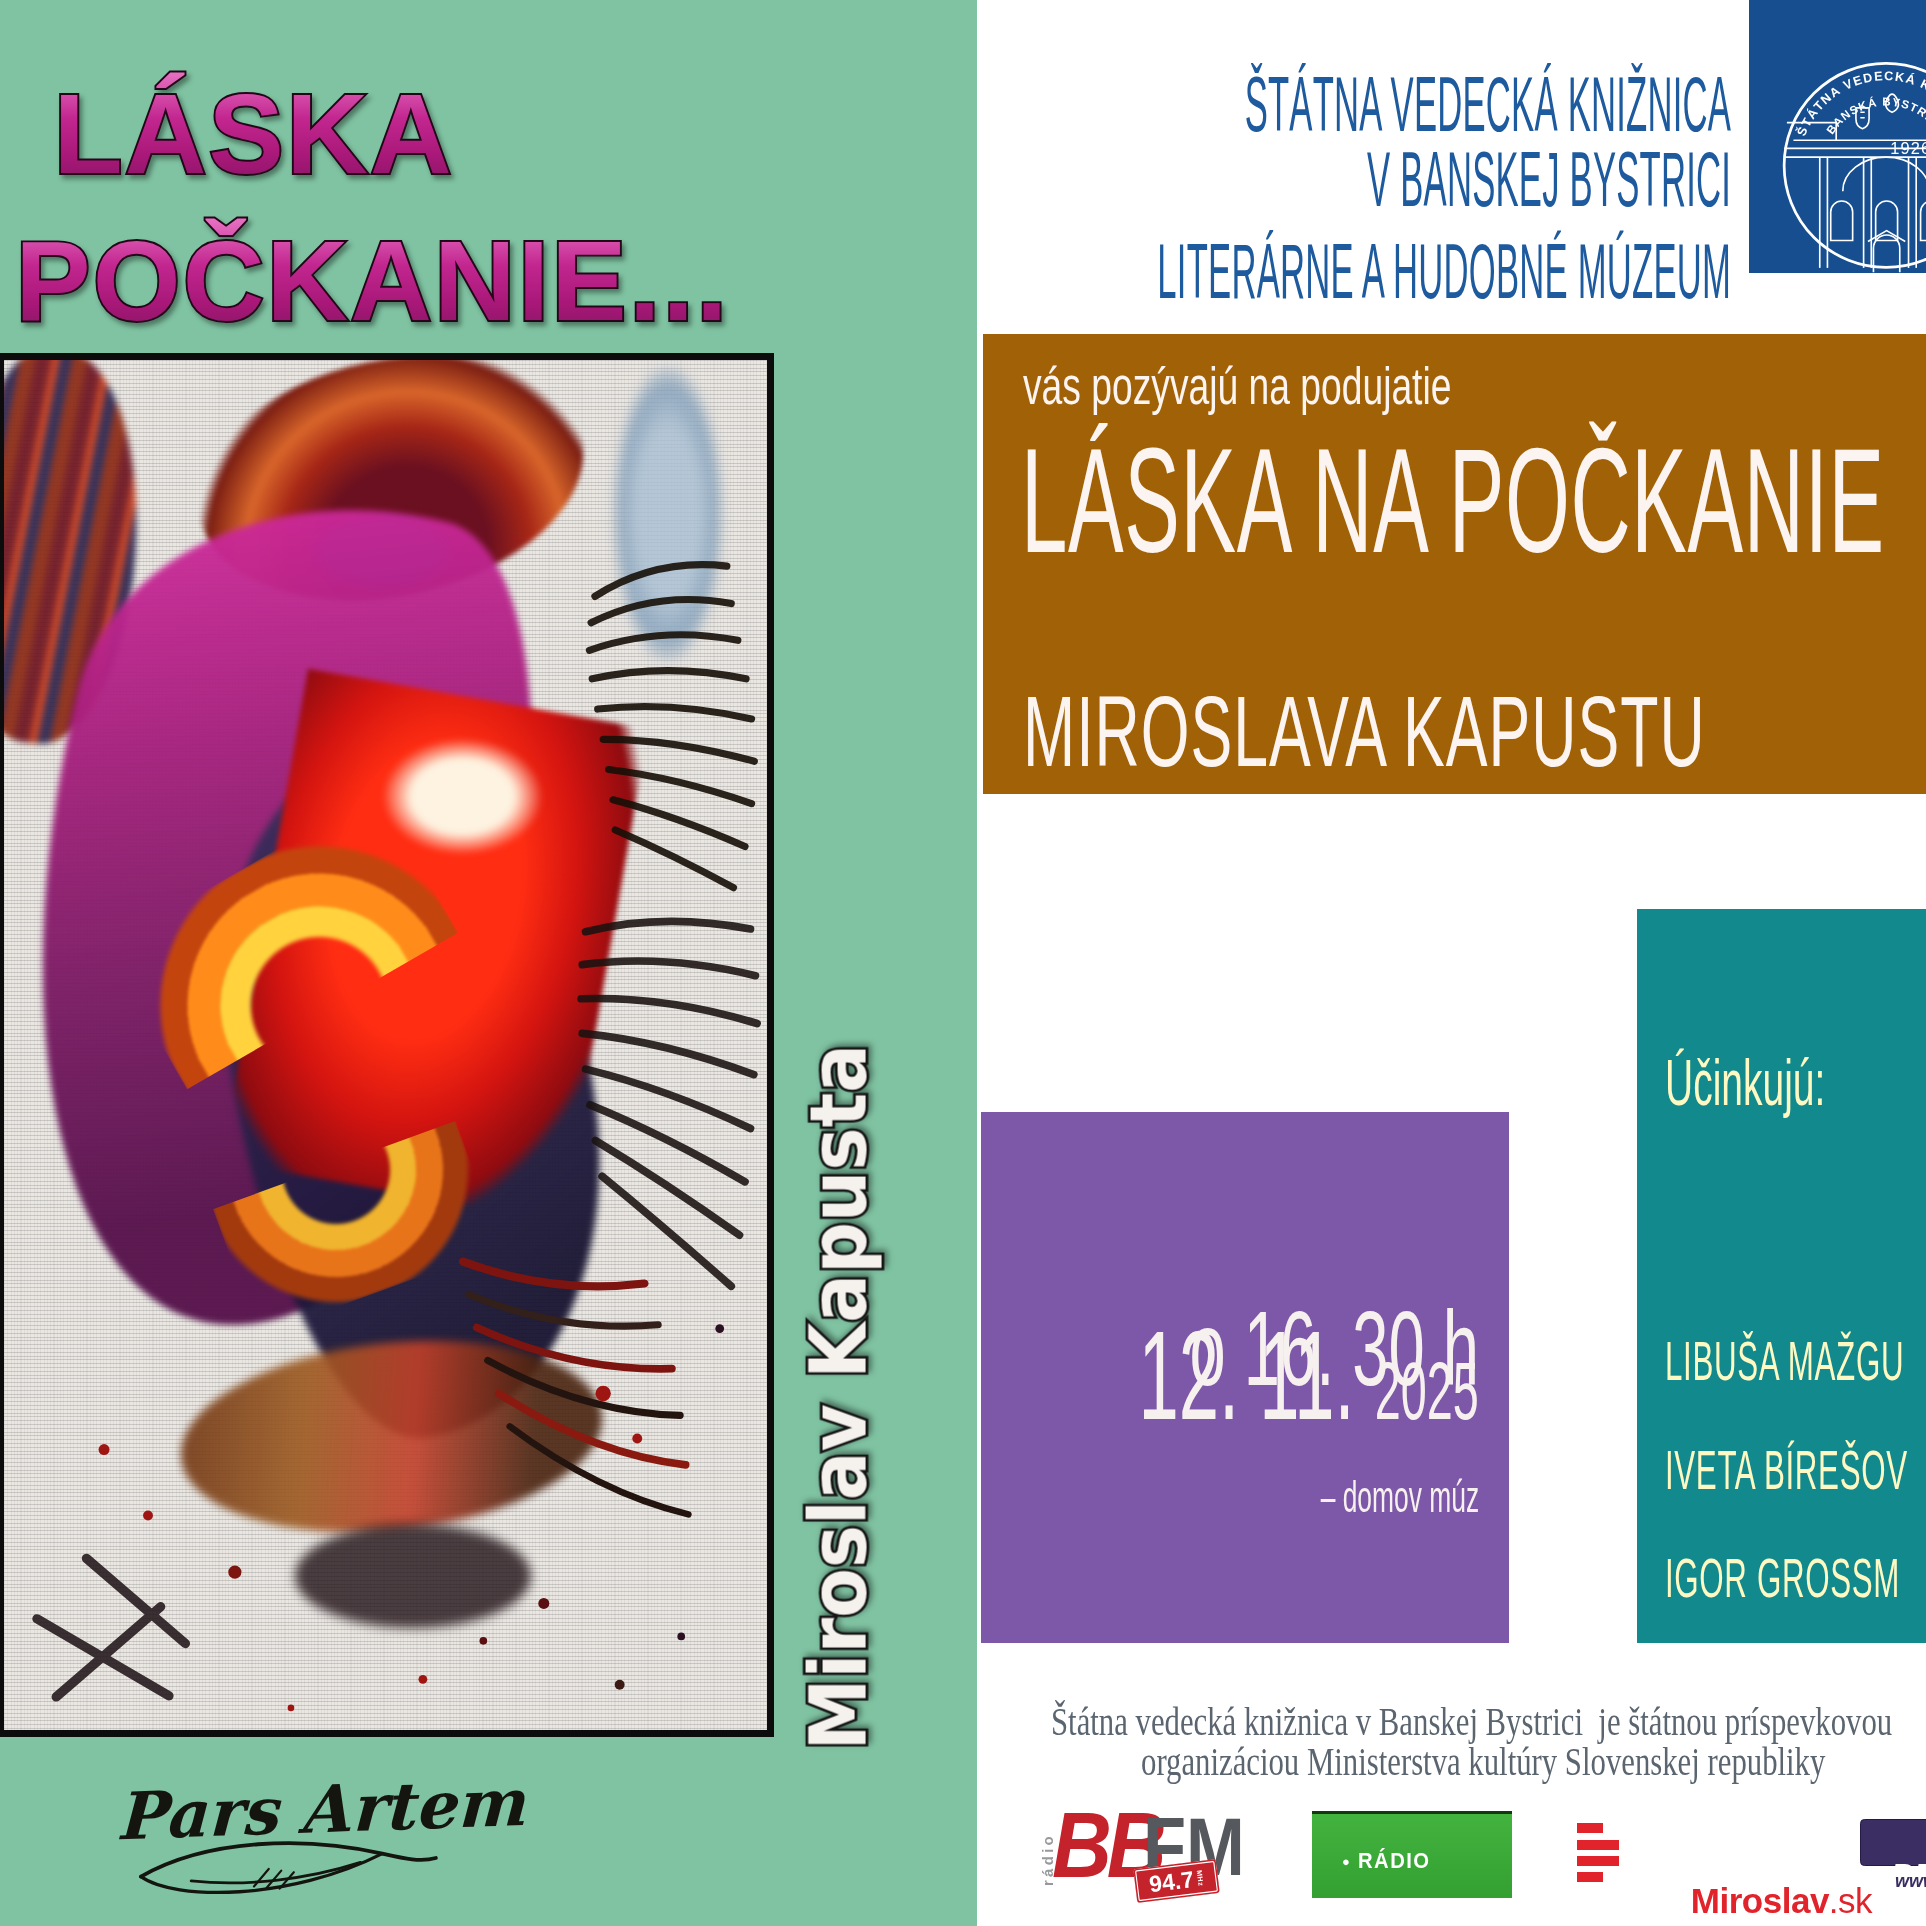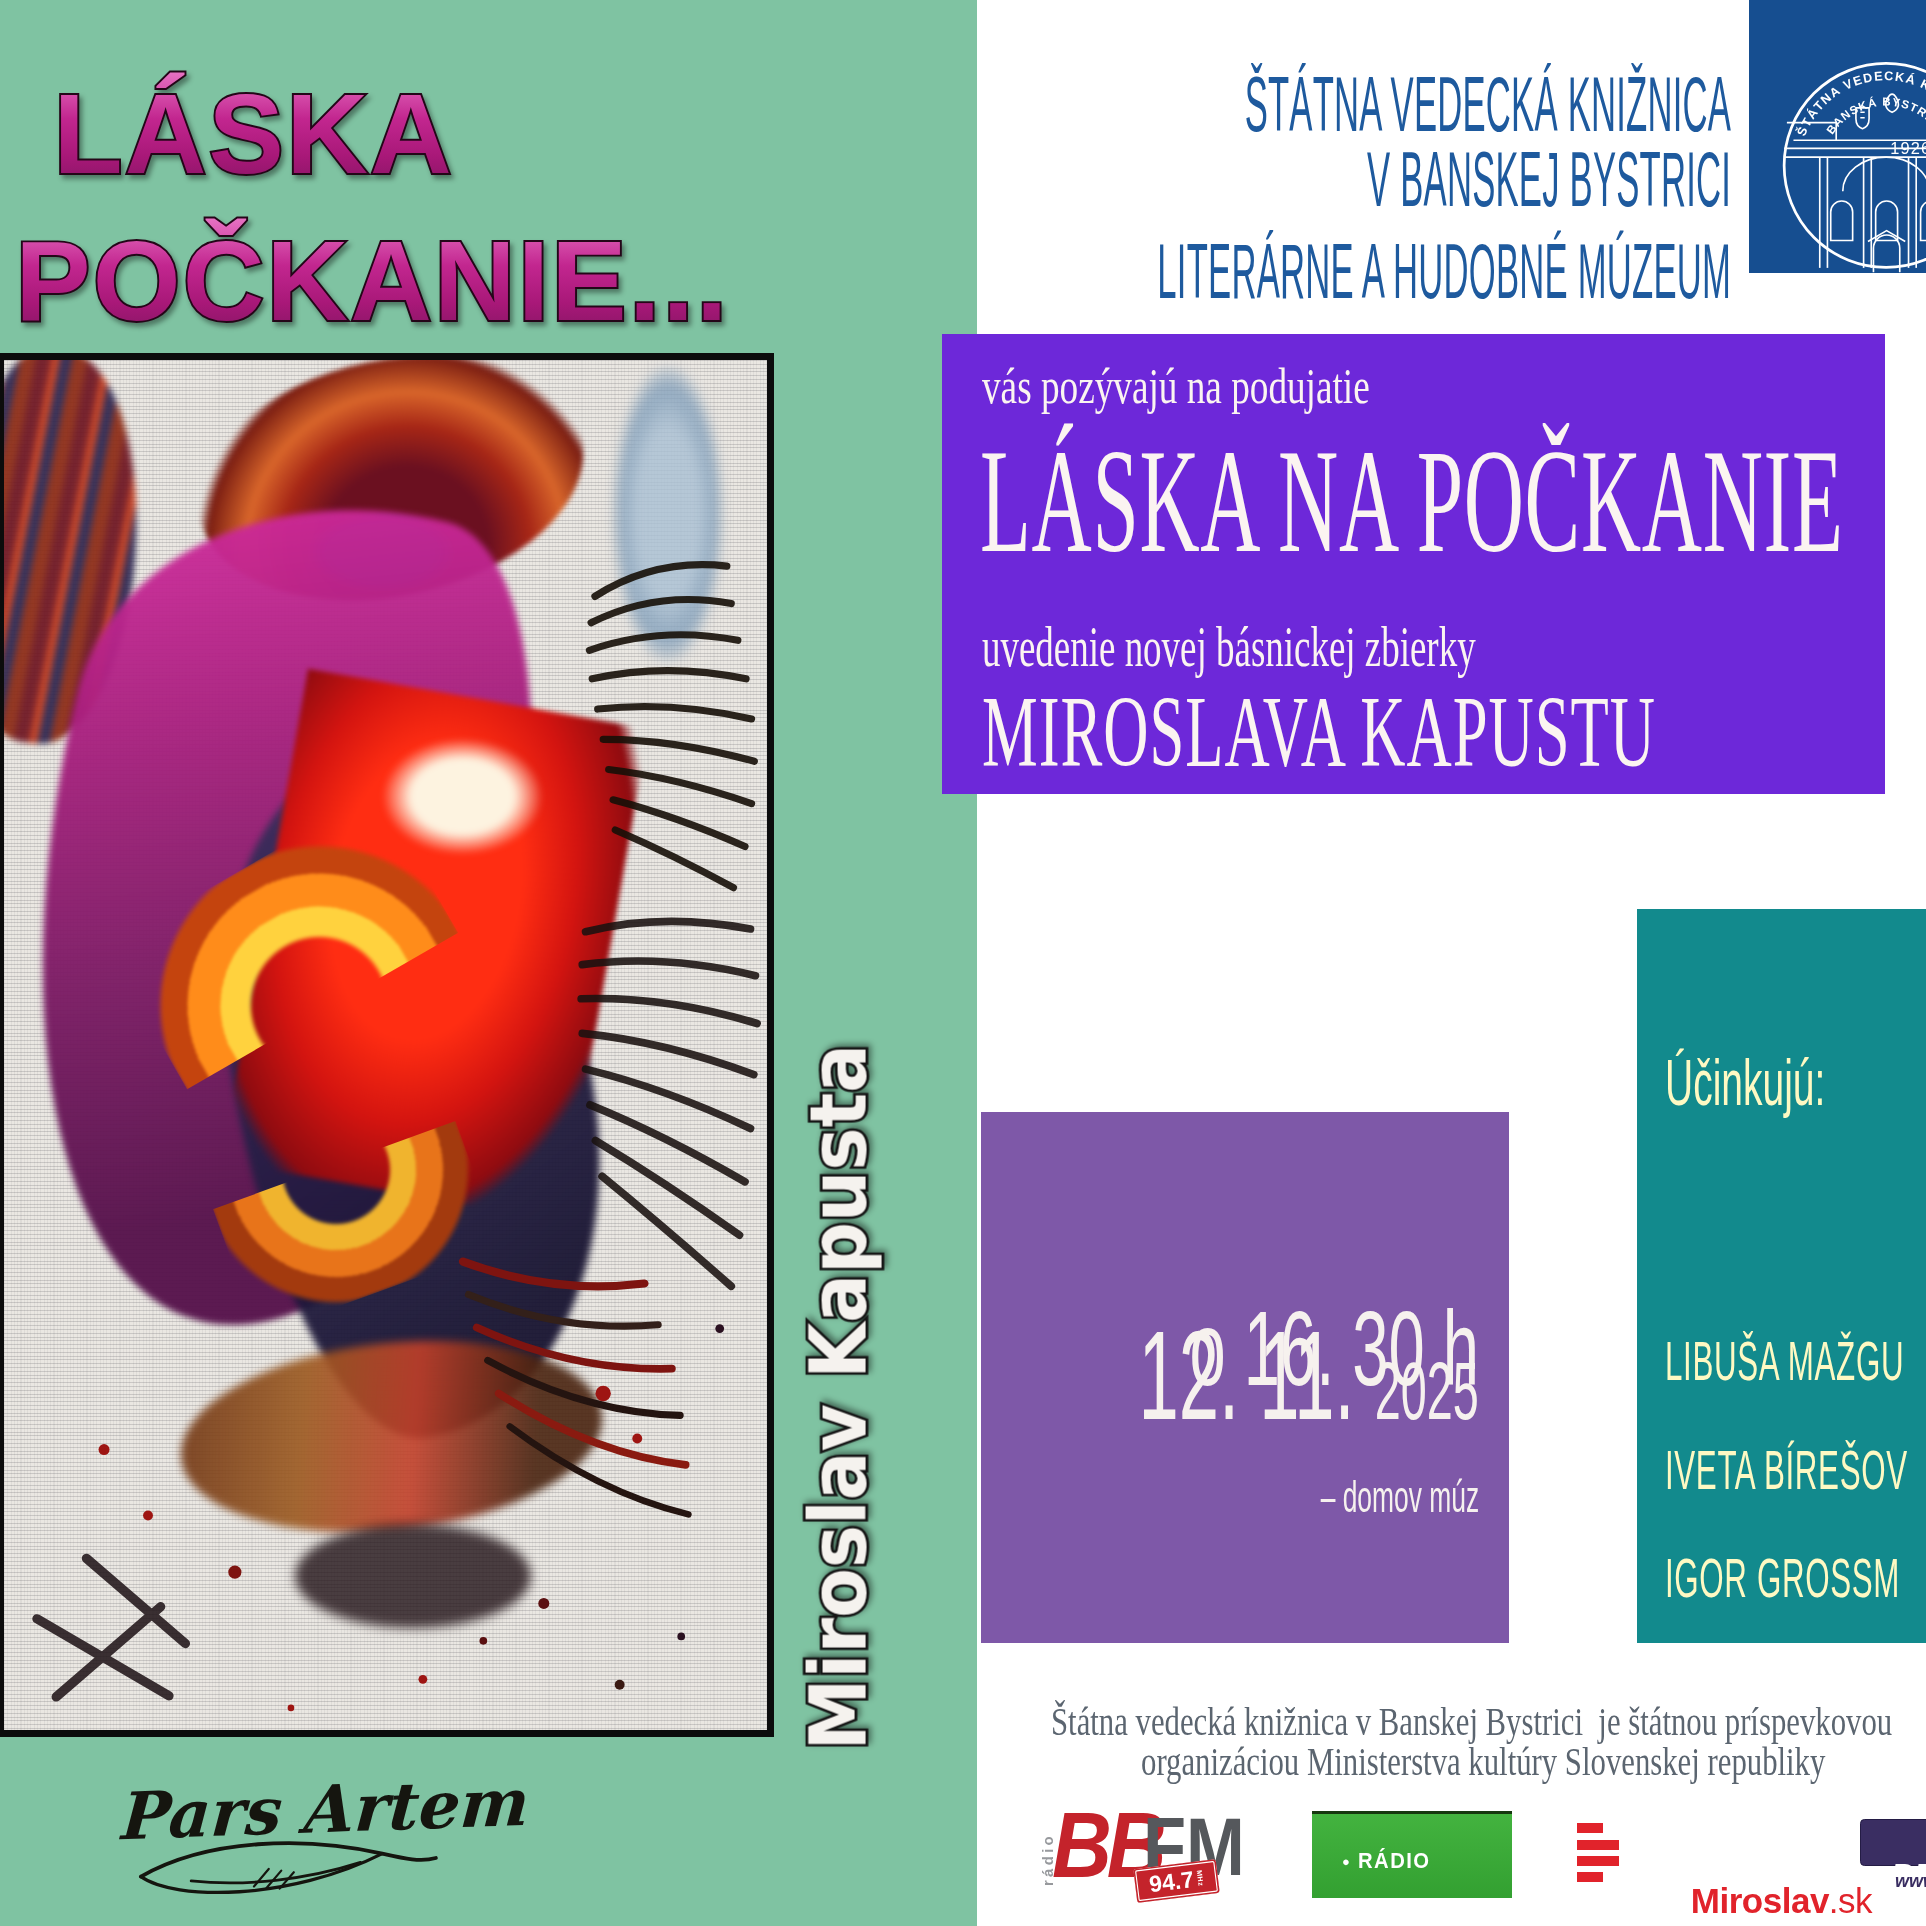--- a/index.html
+++ b/index.html
@@ -68,21 +68,21 @@
   
   .lib-line{position:absolute;right:195px;color:#1e5a9e;font-size:77px;font-weight:400;
             letter-spacing:0.5px;white-space:pre;}
   #lib1{top:60px;} #lib2{top:135px;} #lib3{top:202px;margin-top:25px;}
   .lib-line .cx-r{transform:scaleX(.45);}
 
   
   #seal-box{left:1749px;top:0;width:177px;height:273px;background:#164e90;overflow:hidden;}
 
   
-  #band{left:942px;top:334px;width:943px;height:460px;background:#6d28d9;font-family:Liberation Serif, serif;}
+  #band{left:983px;top:334px;width:943px;height:460px;background:#a16207;}
   #band .line{position:absolute;color:#fbf4f1;}
   #band-intro{left:40px;top:23px;font-size:51px;}
   #band-intro .cx{transform:scaleX(.73);}
   #band-headline{left:38px;top:81px;font-size:149px;letter-spacing:1.1px;}
   #band-headline .cx{transform:scaleX(.56);}
   #band-sub1{left:40px;top:281px;font-size:56px;}
   #band-sub1 .cx{transform:scaleX(.66);}
   #band-sub2{left:40px;top:340px;font-size:101px;letter-spacing:1.6px;}
   #band-sub2 .cx{transform:scaleX(.62);}
 
@@ -306,21 +306,20 @@
       <path d="M218 478 v -44 a 24 24 0 0 1 48 0 v 44"></path>
       <path d="M208 422 L 242 402 L 276 422"></path>
     </g>
     <text x="286" y="262" font-size="30" fill="#ffffff" text-anchor="middle" letter-spacing="2">1926</text>
   </svg>
 </div>
 
 <div class="abs" id="band">
   <div class="line" id="band-intro"><span class="cx">vás pozývajú na podujatie</span></div>
   <div class="line" id="band-headline"><span class="cx">LÁSKA NA POČKANIE</span></div>
-  <div class="line" id="band-sub1"><span class="cx">uvedenie novej básnickej zbierky</span></div>
   <div class="line" id="band-sub2"><span class="cx">MIROSLAVA KAPUSTU</span></div>
 </div>
 
 <div class="abs" id="event-box">
   <div class="line" id="ev-date">
     <span class="cx-r"><span>12. 11. </span><span class="year">2025</span></span>
   </div>
   <div class="line" id="ev-time"><span class="cx-r">o 16. 30 h</span></div>
   <div class="line" id="ev-venue2"><span class="cx-r">– domov múz</span></div>
 </div>

